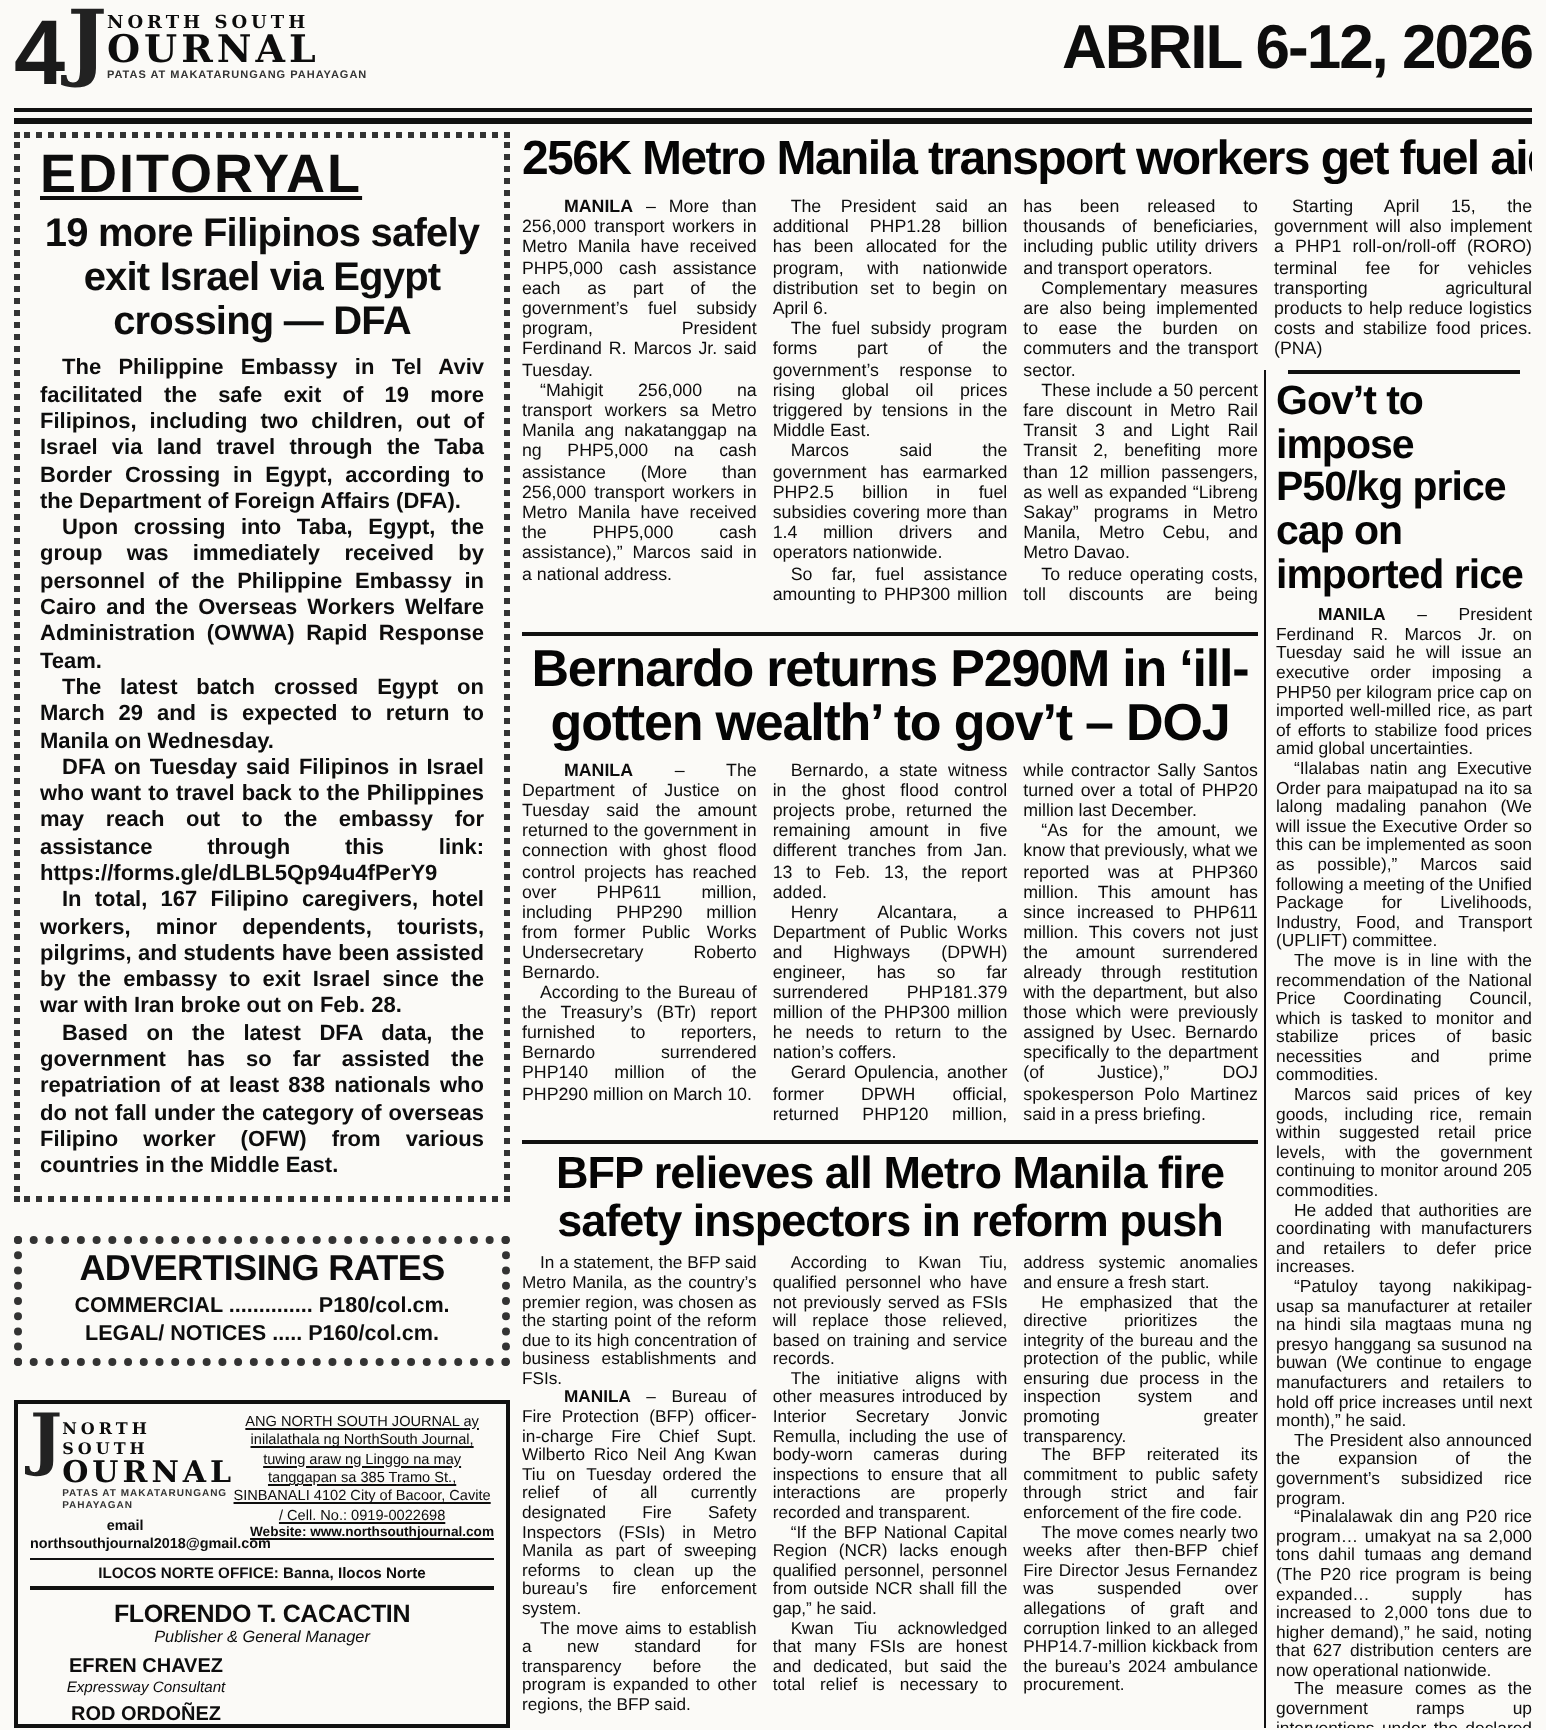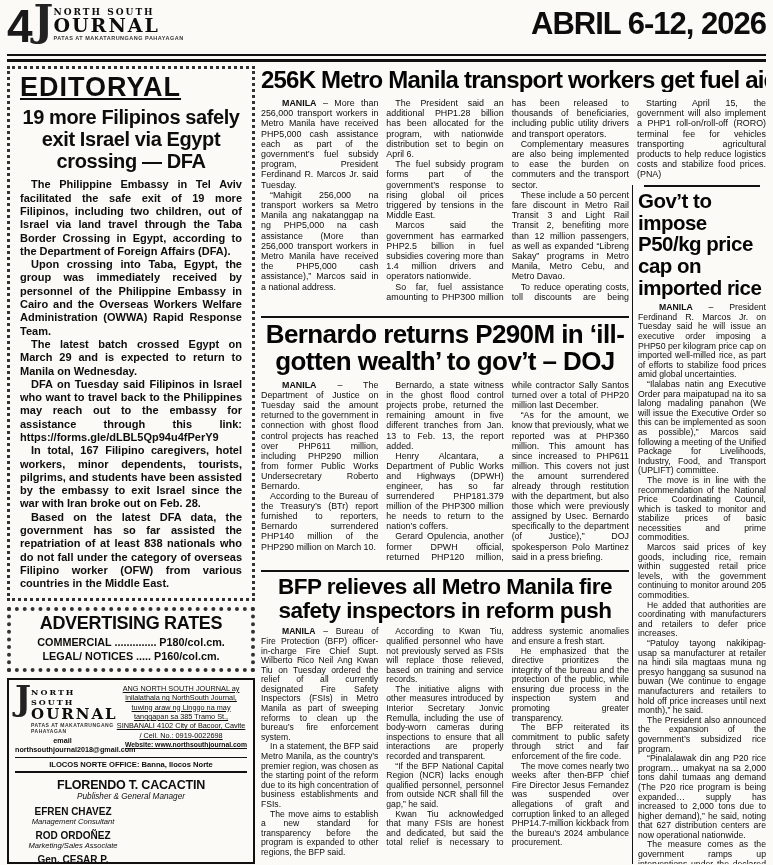--- a/index.html
+++ b/index.html
@@ -24,21 +24,21 @@
   .nsj-right { display:flex; flex-direction:column; margin-left:1px; padding-top:3px; }
   .nsj-top { font-family:"DejaVu Serif", serif; font-weight:bold; font-size:9px; letter-spacing:2px; }
   .nsj-rest { font-family:"DejaVu Serif", serif; font-weight:bold; font-size:19px; line-height:17px; letter-spacing:2px; }
   .nsj-tag { font-size:5.5px; font-weight:bold; letter-spacing:0.5px; color:#333; margin-top:1px; }
   .header-date { margin-left:auto; font-size:31px; font-weight:bold; letter-spacing:-1px; line-height:40px; white-space:nowrap; }
   .triple-rule { height:8px; border-top:2px solid #111; border-bottom:2px solid #111; position:relative; margin-top:0; }
   .triple-rule::after { content:""; position:absolute; left:0; right:0; top:2.5px; height:1.5px; background:#111; }
 
   
   .content { display:flex; gap:6px; margin-top:4px; height:798px; overflow:hidden; }
-  .left-col { width:248px; flex:none; display:flex; flex-direction:column; }
+  .left-col { width:248px; flex:none; display:flex; flex-direction:column;gap:11px; }
   .right-col { flex:1; min-width:0; }
 
   
   .editorial-box { border:3px dotted #333; padding:4px 10px 7px 10px; }
   .ed-label { font-size:27px; font-weight:bold; text-decoration:underline; letter-spacing:1px; line-height:1.05; }
   .ed-headline { font-size:20px; font-weight:bold; text-align:center; line-height:1.1; letter-spacing:-0.4px; margin:5px 0 6px 0; }
   .ed-body p { margin:0; font-weight:bold; font-size:11px; line-height:1.21; text-align:justify; text-indent:11px; }
 
   
   .adv-box { border:4px dotted #333; margin-top:6px; padding:2px 6px 6px 6px; text-align:center; }
@@ -156,21 +156,21 @@
         </div>
         <div class="mast-branch">ILOCOS NORTE OFFICE: Banna, Ilocos Norte</div>
         <div class="mast-pub">
           <div class="pub-name">FLORENDO T. CACACTIN</div>
           <div class="pub-title">Publisher &amp; General Manager</div>
         </div>
         <div class="staff-grid">
           <div class="staff-colL">
             <div class="staff">
               <div class="s-name">EFREN CHAVEZ</div>
-              <div class="s-title">Management Consultant</div>
+              <div class="s-title">Expressway Consultant</div>
             </div>
             <div class="staff">
               <div class="s-name">ROD ORDOÑEZ</div>
               <div class="s-title">Marketing/Sales Associate</div>
             </div>
             <div class="staff">
               <div class="s-name">Gen. CESAR P. KABILING (ret.)</div>
               <div class="s-title">Consultant</div>
             </div>
           </div>
@@ -212,22 +212,22 @@
             <p>Henry Alcantara, a Department of Public Works and Highways (DPWH) engineer, has so far surrendered PHP181.379 million of the PHP300 million he needs to return to the nation’s coffers.</p>
             <p>Gerard Opulencia, another former DPWH official, returned PHP120 million, while contractor Sally Santos turned over a total of PHP20 million last December.</p>
             <p>“As for the amount, we know that previously, what we reported was at PHP360 million. This amount has since increased to PHP611 million. This covers not just the amount surrendered already through restitution with the department, but also those which were previously assigned by Usec. Bernardo specifically to the department (of Justice),” DOJ spokesperson Polo Martinez said in a press briefing.</p>
 
           </div>
 
           <div class="rule3"></div>
 
           <div class="headline bfp-headline">BFP relieves all Metro Manila fire safety inspectors in reform push</div>
           <div class="colbody bfp-body">
+            <p>In a statement, the BFP said Metro Manila, as the country’s premier region, was chosen as the starting point of the reform due to its high concentration of business establishments and FSIs.</p>
             <p><strong class="dateline">MANILA</strong><span> – Bureau of Fire Protection (BFP) officer-in-charge Fire Chief Supt. Wilberto Rico Neil Ang Kwan Tiu on Tuesday ordered the relief of all currently designated Fire Safety Inspectors (FSIs) in Metro Manila as part of sweeping reforms to clean up the bureau’s fire enforcement system.</span></p>
-            <p>In a statement, the BFP said Metro Manila, as the country’s premier region, was chosen as the starting point of the reform due to its high concentration of business establishments and FSIs.</p>
             <p>The move aims to establish a new standard for transparency before the program is expanded to other regions, the BFP said.</p>
             <p>According to Kwan Tiu, qualified personnel who have not previously served as FSIs will replace those relieved, based on training and service records.</p>
             <p>The initiative aligns with other measures introduced by Interior Secretary Jonvic Remulla, including the use of body-worn cameras during inspections to ensure that all interactions are properly recorded and transparent.</p>
             <p>“If the BFP National Capital Region (NCR) lacks enough qualified personnel, personnel from outside NCR shall fill the gap,” he said.</p>
             <p>Kwan Tiu acknowledged that many FSIs are honest and dedicated, but said the total relief is necessary to address systemic anomalies and ensure a fresh start.</p>
             <p>He emphasized that the directive prioritizes the integrity of the bureau and the protection of the public, while ensuring due process in the inspection system and promoting greater transparency.</p>
             <p>The BFP reiterated its commitment to public safety through strict and fair enforcement of the fire code.</p>
             <p>The move comes nearly two weeks after then-BFP chief Fire Director Jesus Fernandez was suspended over allegations of graft and corruption linked to an alleged PHP14.7-million kickback from the bureau’s 2024 ambulance procurement.</p>
 
           </div>

